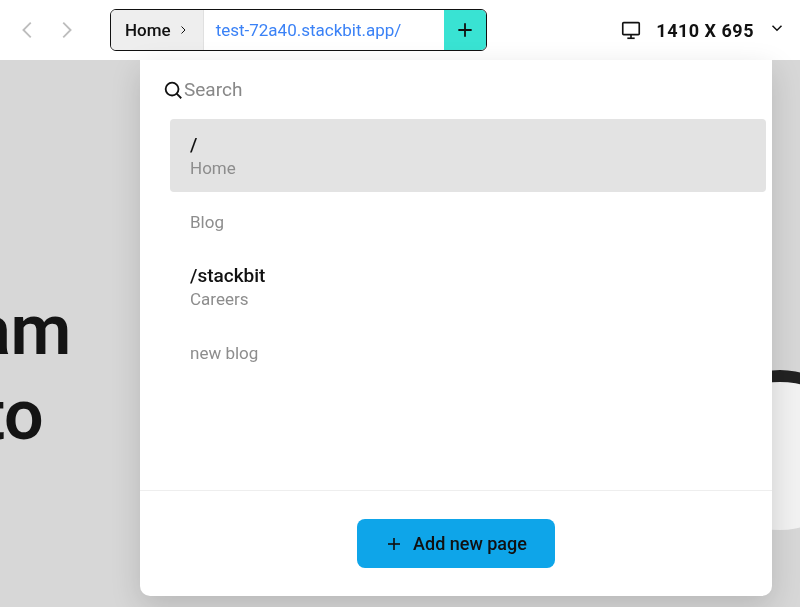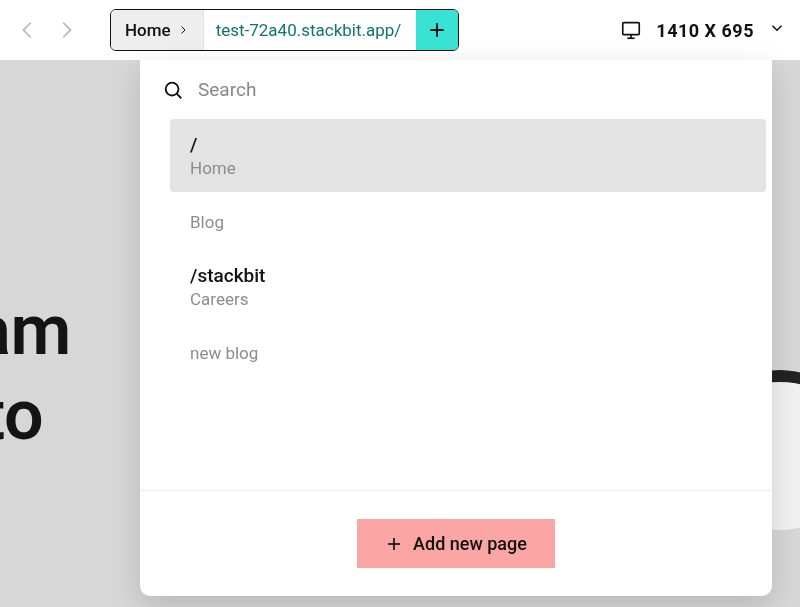--- a/index.html
+++ b/index.html
@@ -5,52 +5,52 @@
     * { margin:0; padding:0; box-sizing:border-box; font-family:-apple-system,BlinkMacSystemFont,"Segoe UI",Roboto,sans-serif; }
     body { width:800px; height:607px; overflow:hidden; position:relative; background:#e9e9e9; }
 
     .topbar { position:absolute; top:0; left:0; right:0; height:60px; background:#fff; display:flex; align-items:center; padding:0 14px 0 14px; gap:10px; z-index:5; }
     .nav-arrow { width:28px; height:28px; display:flex; align-items:center; justify-content:center; color:#bdbdbd; border:none; background:none; cursor:pointer; }
     .nav-arrow svg { width:22px; height:22px; stroke:currentColor; stroke-width:2; fill:none; }
 
     .url-box { display:flex; align-items:center; border:1.5px solid #111; border-radius:6px; height:42px; margin-left:20px; overflow:hidden; }
     .crumb { background:#eee; height:100%; display:flex; align-items:center; padding:0 14px; gap:6px; font-size:17px; color:#111; font-weight:500; border-right:1px solid #e0e0e0; }
     .crumb svg { width:12px; height:12px; stroke:#111; stroke-width:2; fill:none; }
-    .url-path { padding:0 12px; font-size:17px; color:#0f766e; width:212px; white-space:nowrap; overflow:hidden; }
+    .url-path { padding:0 12px; font-size:17px; color:#3b82f6; width:240px; white-space:nowrap; overflow:hidden; }
     .plus-btn { width:42px; height:100%; background:#39e3d3; display:flex; align-items:center; justify-content:center; cursor:pointer; border:none; }
     .plus-btn svg { width:20px; height:20px; stroke:#111; stroke-width:2.2; fill:none; }
 
     .vp-group { margin-left:auto; display:flex; align-items:center; gap:14px; }
     .vp-group svg { width:22px; height:22px; stroke:#111; stroke-width:1.8; fill:none; }
     .vp-size { font-size:18px; font-weight:700; color:#111; letter-spacing:0.5px; }
     .vp-chevron svg { width:18px; height:18px; stroke:#111; stroke-width:2; fill:none; }
 
     .canvas { position:absolute; top:60px; left:0; right:0; bottom:0; background:#d7d7d7; overflow:hidden; }
     .bg-text { position:absolute; left:-150px; top:228px; font-size:70px; font-weight:600; color:#141414; line-height:1.22; letter-spacing:-0.5px; }
     .bg-circle { position:absolute; right:-60px; top:310px; width:160px; height:160px; border-radius:50%; background:#f2f2f2; border-top:12px solid #222; }
 
     .dropdown { position:absolute; top:60px; left:140px; width:632px; height:536px; background:#fff; border-radius:0 0 10px 10px; box-shadow:0 10px 30px rgba(0,0,0,0.15); z-index:10; display:flex; flex-direction:column; }
-    .search-row { display:flex; align-items:center; gap:14px; padding:18px 22px; }
+    .search-row { display:flex; align-items:center; padding:18px 22px; }
     .search-row svg { width:22px; height:22px; stroke:#111; stroke-width:2; fill:none; }
     .search-input { border:none; outline:none; font-size:19px; color:#111; flex:1; }
     .search-input::placeholder { color:#888; }
 
     .page-list { flex:1; overflow:hidden; position:relative; padding-left:30px; }
     .page-list-inner { height:100%; overflow:auto; padding-right:6px; }
     .page-list-inner::-webkit-scrollbar { width:8px; }
     .page-list-inner::-webkit-scrollbar-thumb { background:#c7c7c7; border-radius:4px; }
     .page-list-inner::-webkit-scrollbar-track { background:transparent; }
 
     .page-item { position:relative; padding:14px 18px 14px 20px; cursor:pointer; border-radius:4px; margin-bottom:4px; }
     .page-item.selected { background:#e3e3e3; }
     .page-path { font-size:19px; color:#111; font-weight:500; }
     .page-title { font-size:17px; color:#8d8d8d; margin-top:2px; }
 
     .dropdown-footer { border-top:1px solid #eee; padding:28px; display:flex; justify-content:center; }
-    .add-page-btn { background:#fca5a5; border:none; border-radius:0; padding:14px 28px; display:flex; align-items:center; gap:10px; font-size:18px; font-weight:500; color:#111; cursor:pointer; }
+    .add-page-btn { background:#0ea5e9; border:none; border-radius:8px; padding:14px 28px; display:flex; align-items:center; gap:10px; font-size:18px; font-weight:500; color:#111; cursor:pointer; }
     .add-page-btn svg { width:18px; height:18px; stroke:#111; stroke-width:2.2; fill:none; }
   </style>
 </head>
 <body>
 
 <div class="topbar">
   <button class="nav-arrow">
     <svg viewBox="0 0 24 24">
         <polyline points="15 4 7 12 15 20"></polyline>
       </svg>

